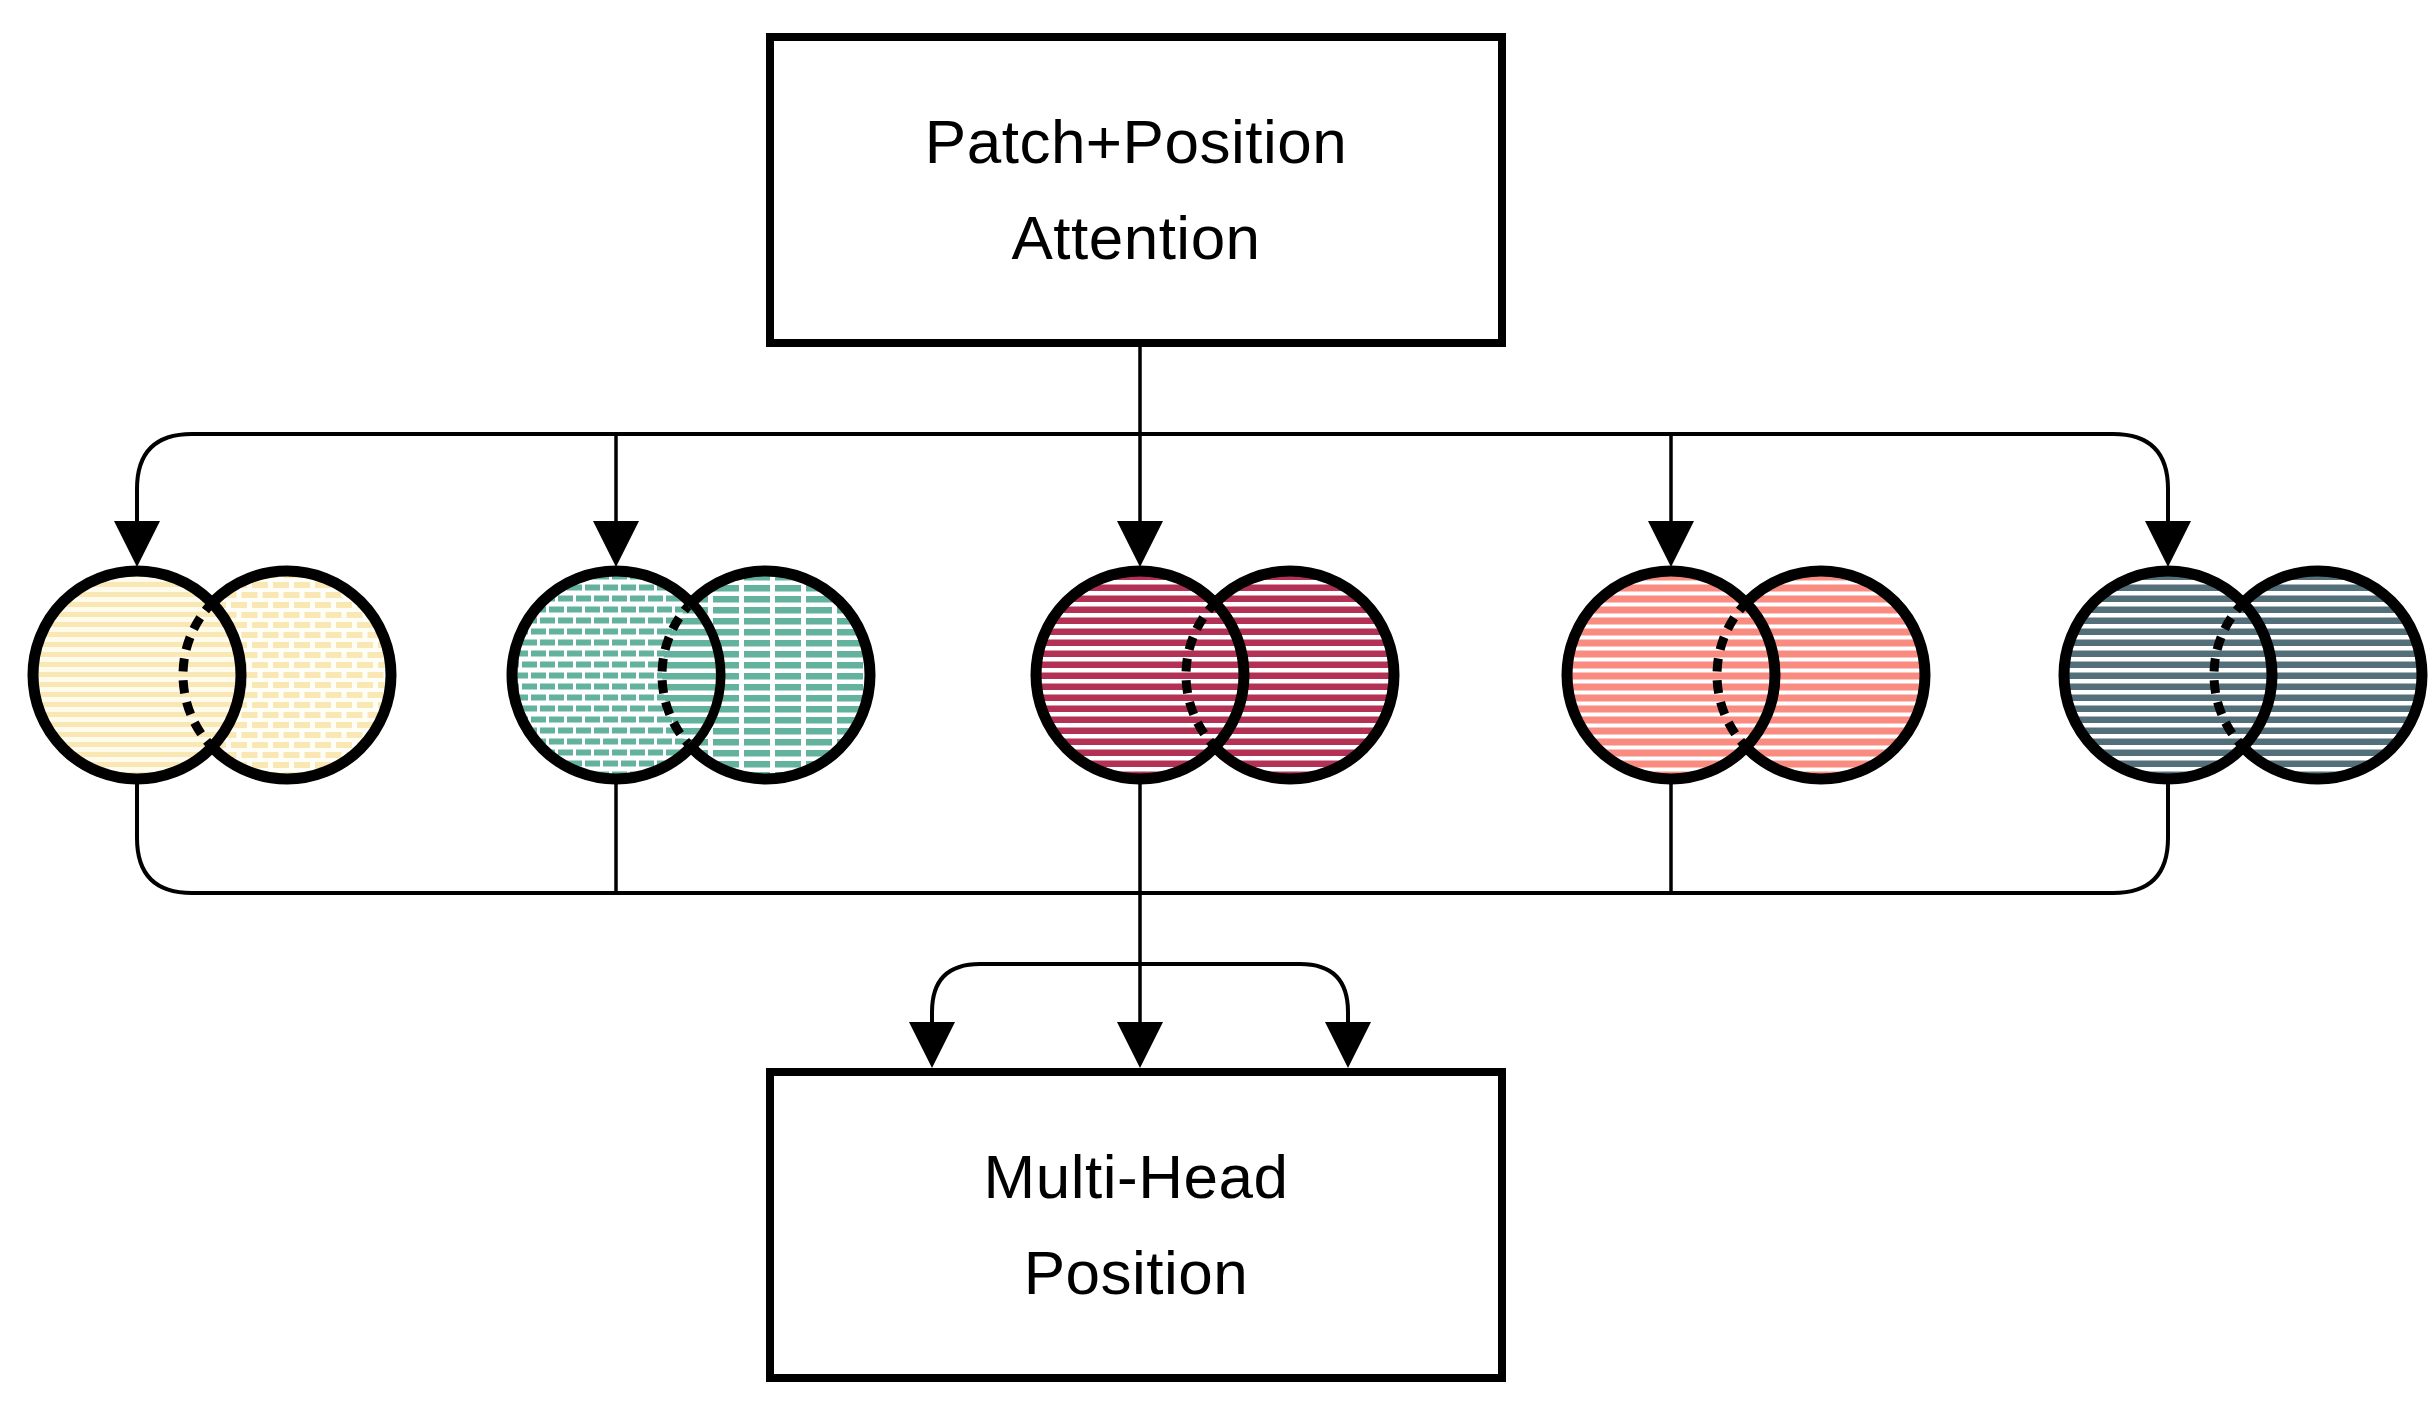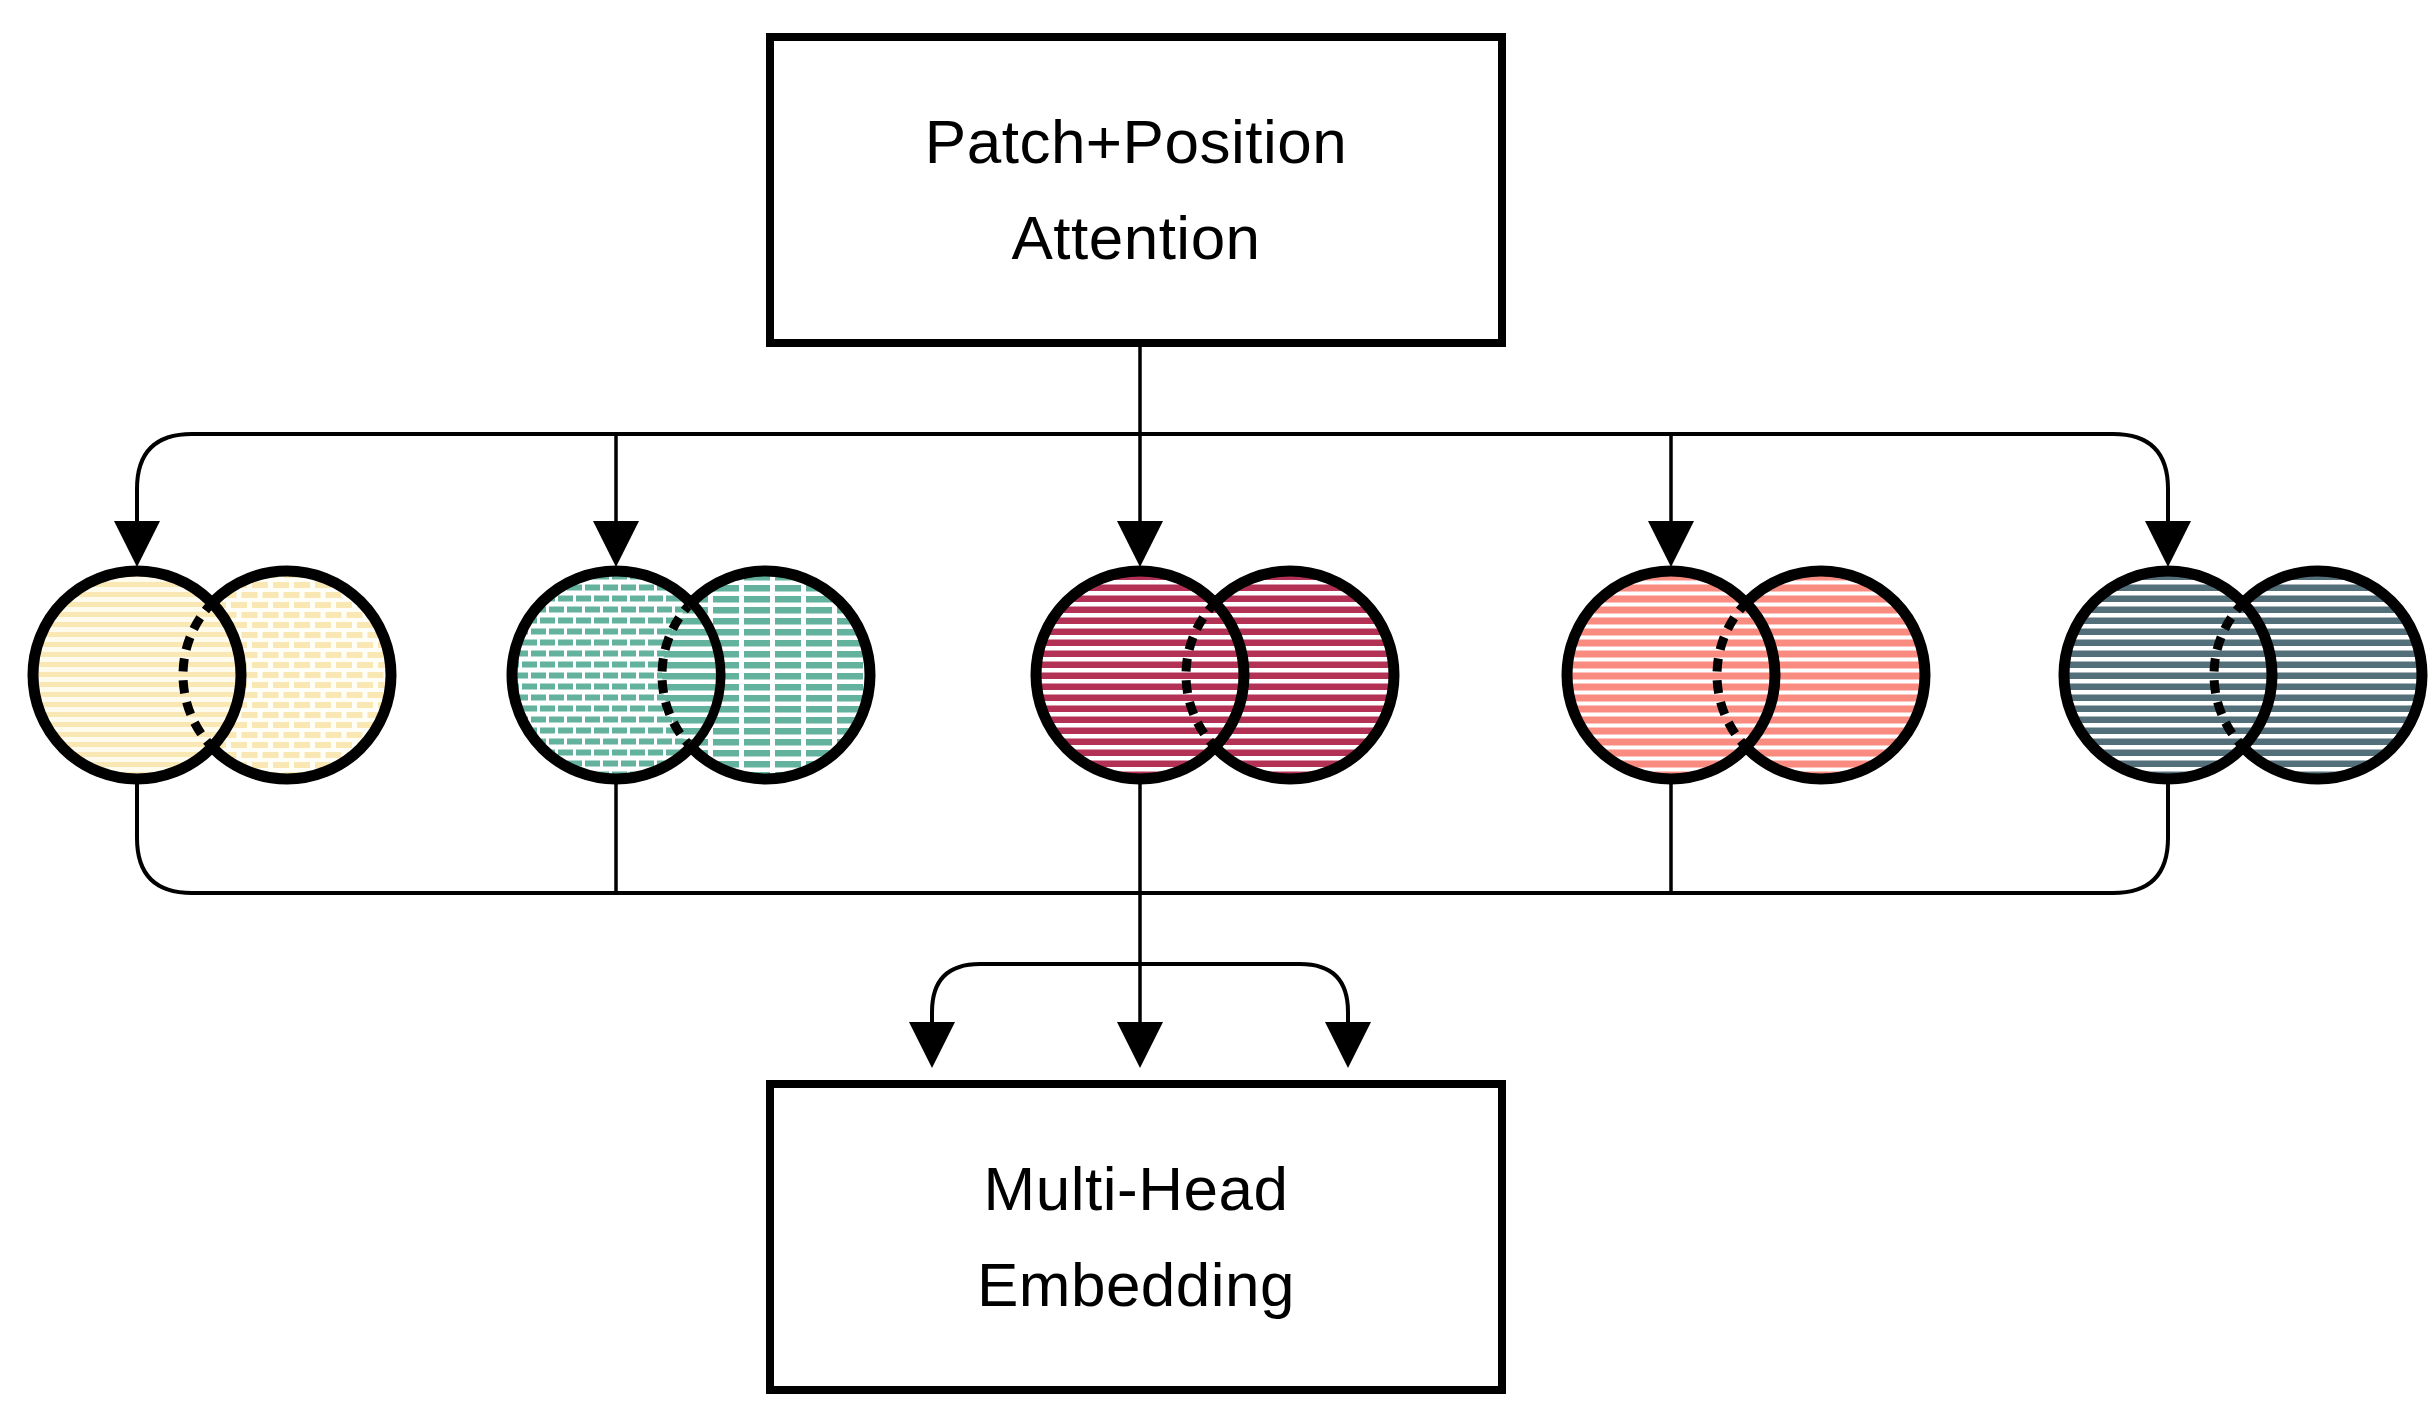--- a/index.html
+++ b/index.html
@@ -19,21 +19,21 @@
     background:#ffffff;
     display:flex;flex-direction:column;
     align-items:center;justify-content:center;
     text-align:center;
     font-size:62px;
     line-height:96px;
     color:#000;
     letter-spacing:0.5px;
   }
   .node-box.top{left:766px;top:33px;}
-  .node-box.bottom{left:766px;top:1068px;margin-top:12px;}
+  .node-box.bottom{left:766px;top:1068px;}
 </style>
 </head>
 <body>
 
 <div class="stage">
 
   <svg class="diagram-svg" viewBox="0 0 2433 1411" xmlns="http://www.w3.org/2000/svg">
     <defs>
 
       <pattern id="p-cream-stripe" patternUnits="userSpaceOnUse" width="10" height="10">
@@ -166,16 +166,16 @@
     </g>
   </svg>
 
   <div class="node-box top">
     <div>Patch+Position</div>
     <div>Attention</div>
   </div>
 
   <div class="node-box bottom">
     <div>Multi-Head</div>
-    <div>Embedding</div>
+    <div>Position</div>
   </div>
 
 </div>
 
 </body></html>

